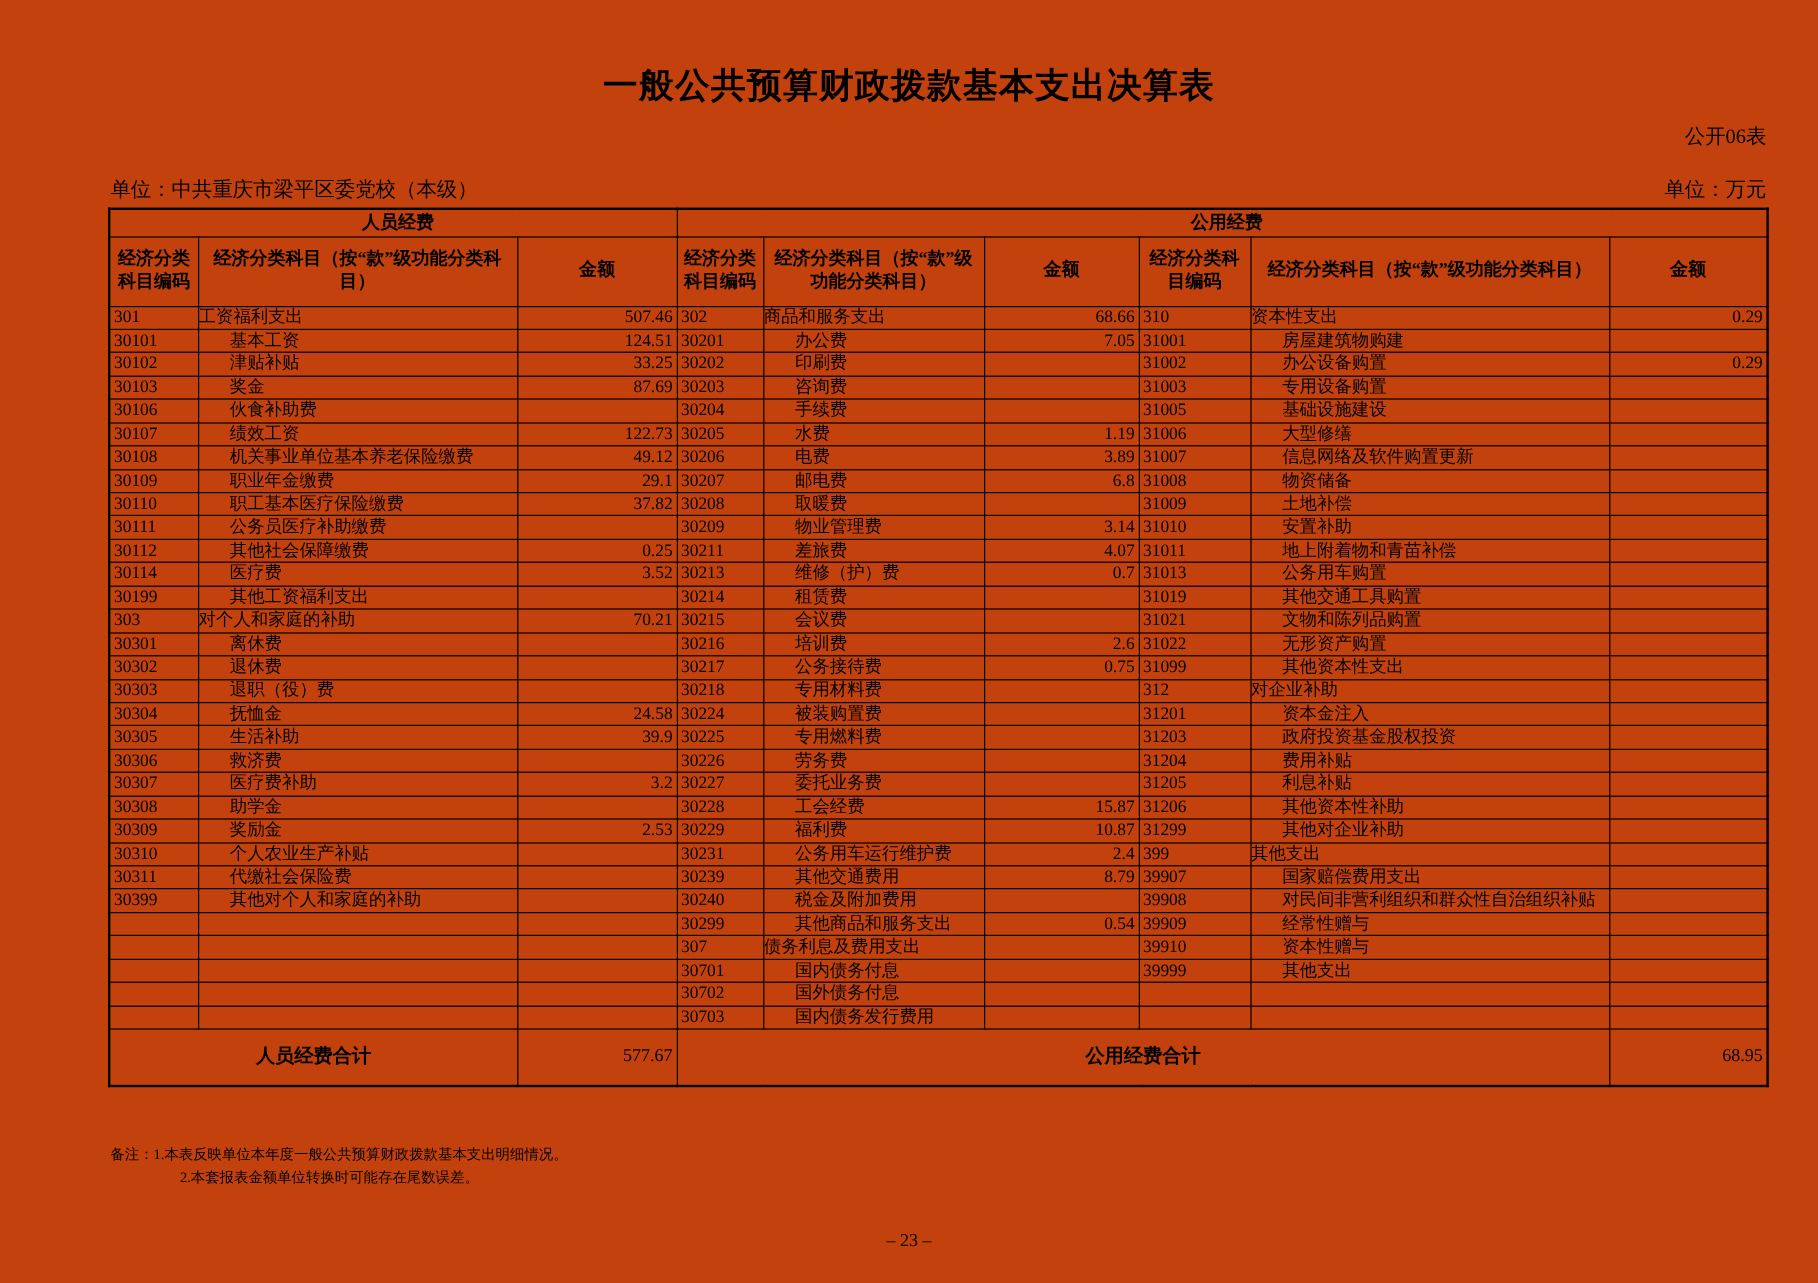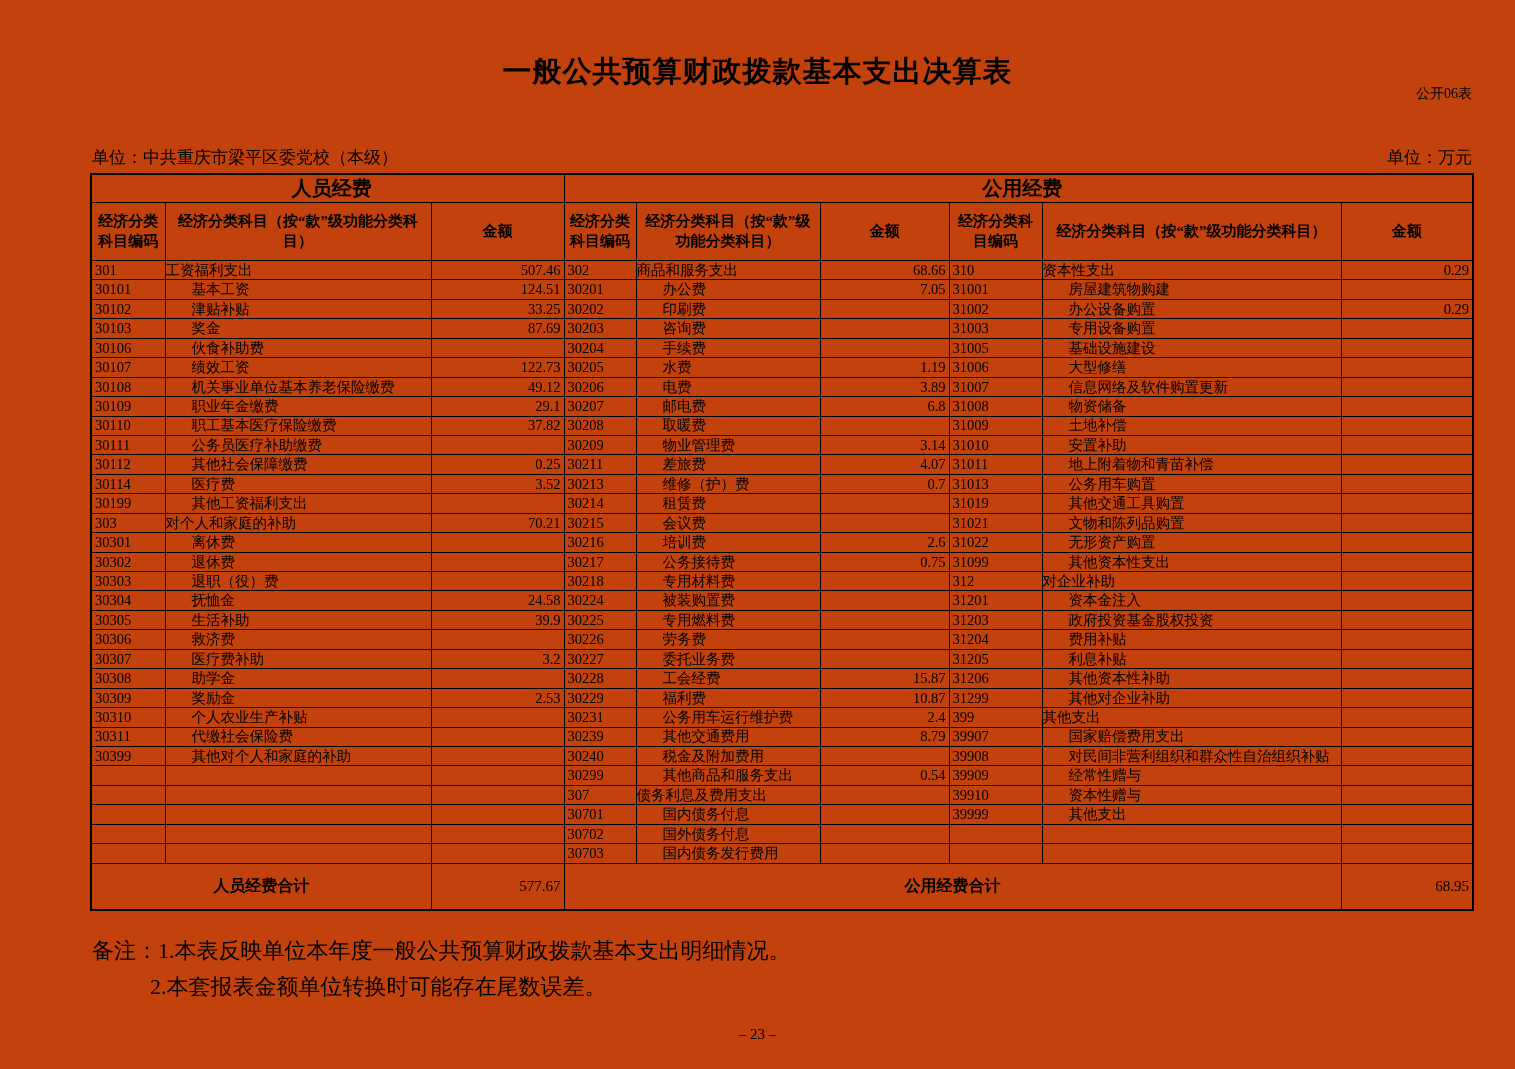--- a/index.html
+++ b/index.html
@@ -1,38 +1,38 @@
 <!DOCTYPE html>
 <html><head>
 <meta charset="utf-8">
 <style>
   html,body{margin:0;padding:0;background:#fff;}
   .page{position:relative;width:1515px;height:1069px;background:#c2410c;color:#000;
         font-family:"Liberation Serif","DejaVu Serif",serif;overflow:hidden;}
   .title{position:absolute;top:52px;left:0;width:100%;text-align:center;
          font-size:29px;font-weight:bold;letter-spacing:1px;}
-  .form-label{position:absolute;top:85px;right:43px;font-size:14px;}
+  .form-label{position:absolute;top:102px;right:43px;font-size:17px;}
   .unit-left{position:absolute;top:146px;left:92px;font-size:17px;}
   .unit-right{position:absolute;top:146px;right:43px;font-size:17px;}
   table.main{position:absolute;top:173px;left:90px;width:1382px;
         border-collapse:collapse;table-layout:fixed;border:2px solid #000;}
   th,td{border:1px solid #000;box-sizing:border-box;padding:0 2px;overflow:hidden;}
   thead th{font-weight:bold;text-align:center;vertical-align:middle;}
-  .group-row th{height:23px;font-size:20px;padding-left:10px;}
+  .group-row th{height:23px;font-size:15px;padding-left:10px;}
   .colhead-row th{height:58px;font-size:15px;line-height:1.3;padding:0 4px;}
   tbody td{height:19.45px;font-size:14.5px;line-height:1;white-space:nowrap;vertical-align:middle;}
   td.code{text-align:left;padding-left:3px;}
   td.name.item{padding-left:26px;}
   td.name.cat{padding-left:0;}
   td.cat{font-weight:normal;margin-left:24px;}
   td.amount{text-align:right;padding-right:3px;}
   tfoot td{height:47px;vertical-align:middle;}
   .total-label{font-weight:bold;text-align:center;font-size:16px;}
   .total-val{font-size:15px;}
-  .notes{position:absolute;top:933px;left:92px;font-size:22px;line-height:1.62;}
+  .notes{position:absolute;top:953px;left:92px;font-size:12px;line-height:1.62;}
   .note2{margin-left:58px;}
   .page-number{position:absolute;top:1026px;left:0;width:100%;text-align:center;font-size:15px;}
 </style>
 </head>
 <body>
 
 <div class="page">
 
   <div class="title">一般公共预算财政拨款基本支出决算表</div>
   <div class="form-label">公开06表</div>

